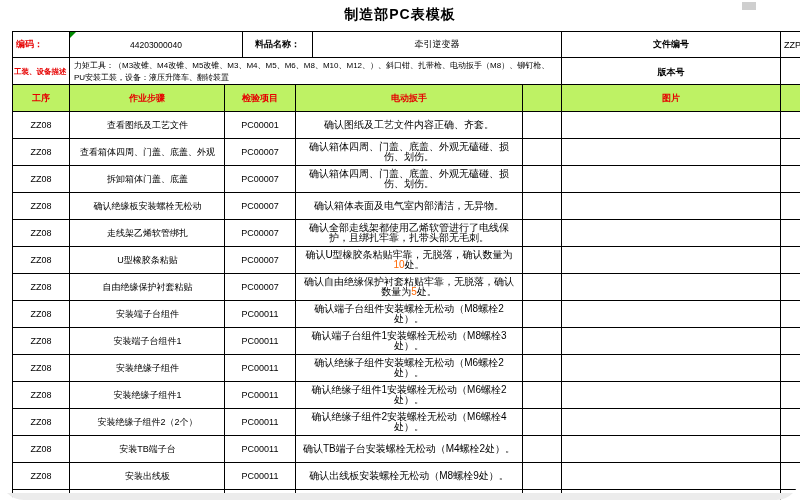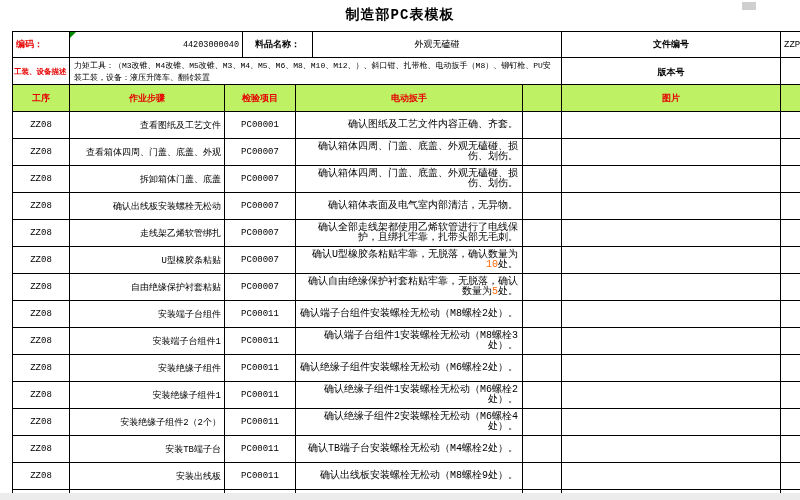--- a/index.html
+++ b/index.html
@@ -1,39 +1,39 @@
 <!DOCTYPE html>
 <html><head>
 <meta charset="utf-8">
 <style>
   html,body{margin:0;padding:0;background:#fff;}
   .page{position:relative;width:800px;height:500px;background:#ffffff;overflow:hidden;
-        font-family:Liberation Mono, monospace;color:#000;}
+        font-family:Liberation Sans, sans-serif;color:#000;border-radius:24px;}
   .title{position:absolute;top:6px;left:0;width:100%;text-align:center;
          font-size:14px;font-weight:bold;letter-spacing:1px;}
   .gray-box{position:absolute;left:742px;top:2px;width:14px;height:8px;background:#cfcfcf;}
   table{border-collapse:collapse;table-layout:fixed;position:absolute;left:12px;width:800px;}
   td,th{border:1px solid #000;overflow:hidden;white-space:nowrap;
         font-size:9px;padding:0 3px;vertical-align:middle;}
   .info-table{top:31px;}
   .info-table tr.r1{height:26px;}
   .info-table tr.r2{height:27px;}
   .lbl{font-weight:bold;}
   .red{color:#e60000;}
   .center{text-align:center;}
   .small-lbl{font-size:7.5px;padding:0 1px;}
   .desc{font-size:8px;white-space:normal;line-height:12px;padding:2px 4px;vertical-align:top;}
   .rel{position:relative;}
   .tri{position:absolute;left:0;top:0;width:0;height:0;
        border-top:6px solid #008a00;border-right:6px solid transparent;}
-  .val-sm{font-size:8.5px;text-align:right;}
+  .val-sm{font-size:8.5px;}
   .main-table{top:84px;}
   .main-table th{background:#bef264;color:#e60000;font-weight:bold;height:26px;text-align:center;}
   .main-table tbody tr{height:27px;}
-  .main-table td.left{text-align:right;padding-left:4px;}
+  .main-table td.left{text-align:center;padding-left:4px;}
   .main-table td.content{white-space:normal;font-size:10px;line-height:10px;padding:1px 4px;}
   .bottom-gray{position:absolute;left:0;top:493px;width:800px;height:7px;background:#ececec;z-index:3;}
 </style>
 </head>
 <body>
 
 <div class="page">
   <div class="title">制造部PC表模板</div>
   <div class="gray-box"></div>
 
@@ -47,21 +47,21 @@
         <col style="width:32px">
     </colgroup>
     <tbody>
         <tr class="r1">
       <td class="lbl red">编码：</td>
       <td class="center rel val-sm">
         <span class="tri"></span>
         <span>44203000040</span>
       </td>
       <td class="lbl center">料品名称：</td>
-      <td class="center">外观无磕碰</td>
+      <td class="center">牵引逆变器</td>
       <td class="lbl center">文件编号</td>
       <td>ZZP0</td>
     </tr>
     <tr class="r2">
       <td class="lbl red small-lbl">工装、设备描述：</td>
       <td colspan="3" class="desc">力矩工具：（M3改锥、M4改锥、M5改锥、M3、M4、M5、M6、M8、M10、M12、）、斜口钳、扎带枪、电动扳手（M8）、铆钉枪、PU安装工装，设备：液压升降车、翻转装置</td>
       <td class="lbl center">版本号</td>
       <td></td>
     </tr>
   </tbody>
@@ -111,21 +111,21 @@
           <td class="center">ZZ08</td>
           <td class="left">拆卸箱体门盖、底盖</td>
           <td class="center">PC00007</td>
           <td class="left content">确认箱体四周、门盖、底盖、外观无磕碰、损伤、划伤。</td>
           <td></td>
           <td></td>
           <td></td>
         </tr>
         <tr>
           <td class="center">ZZ08</td>
-          <td class="left">确认出线板安装螺栓无松动</td>
+          <td class="left">确认绝缘板安装螺栓无松动</td>
           <td class="center">PC00007</td>
           <td class="left content">确认箱体表面及电气室内部清洁，无异物。</td>
           <td></td>
           <td></td>
           <td></td>
         </tr>
         <tr>
           <td class="center">ZZ08</td>
           <td class="left">走线架乙烯软管绑扎</td>
           <td class="center">PC00007</td>

